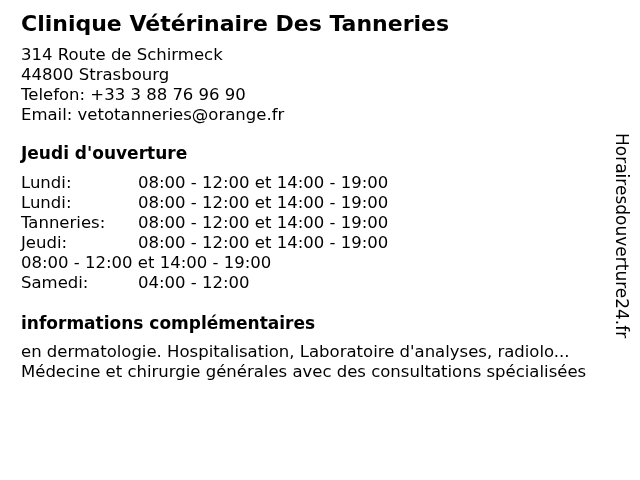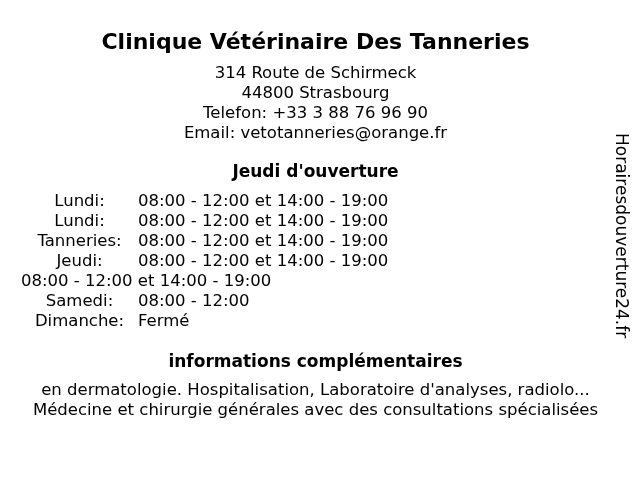--- a/index.html
+++ b/index.html
@@ -10,22 +10,21 @@
   .page {
     position: relative;
     width: 640px;
     height: 480px;
     background: #ffffff;
     color: #000000;
     font-family: "DejaVu Sans", "Liberation Sans", sans-serif;
     overflow: hidden;
   }
   .content {
-    padding: 25px 30px 0 21px;
-    text-align: center;
+    padding: 7px 30px 0 21px;
   }
   .biz-title {
     font-size: 22px;
     line-height: 26px;
     font-weight: 700;
     margin: 4px 0 8px 0;
     letter-spacing: 0px;
   }
   .address-block {
     margin: 0;
@@ -107,25 +106,21 @@
       </div>
       <div class="hours-row">
         <span class="hours-day">Jeudi:</span>
         <span class="hours-time">08:00 - 12:00 et 14:00 - 19:00</span>
       </div>
       <div class="hours-row">
         <span class="hours-time">08:00 - 12:00 et 14:00 - 19:00</span>
       </div>
       <div class="hours-row">
         <span class="hours-day">Samedi:</span>
-        <span class="hours-time">08:00 - 12:00</span>
-      </div>
-      <div class="hours-row">
-        <span class="hours-day">Dimanche:</span>
-        <span class="hours-time">Fermé</span>
+        <span class="hours-time">04:00 - 12:00</span>
       </div>
     </div>
 
     <h2 class="section-heading info">informations complémentaires</h2>
 
     <div class="info-paragraph">
       <div class="text-line">en dermatologie. Hospitalisation, Laboratoire d'analyses, radiolo...</div>
       <div class="text-line">Médecine et chirurgie générales avec des consultations spécialisées</div>
     </div>
 

